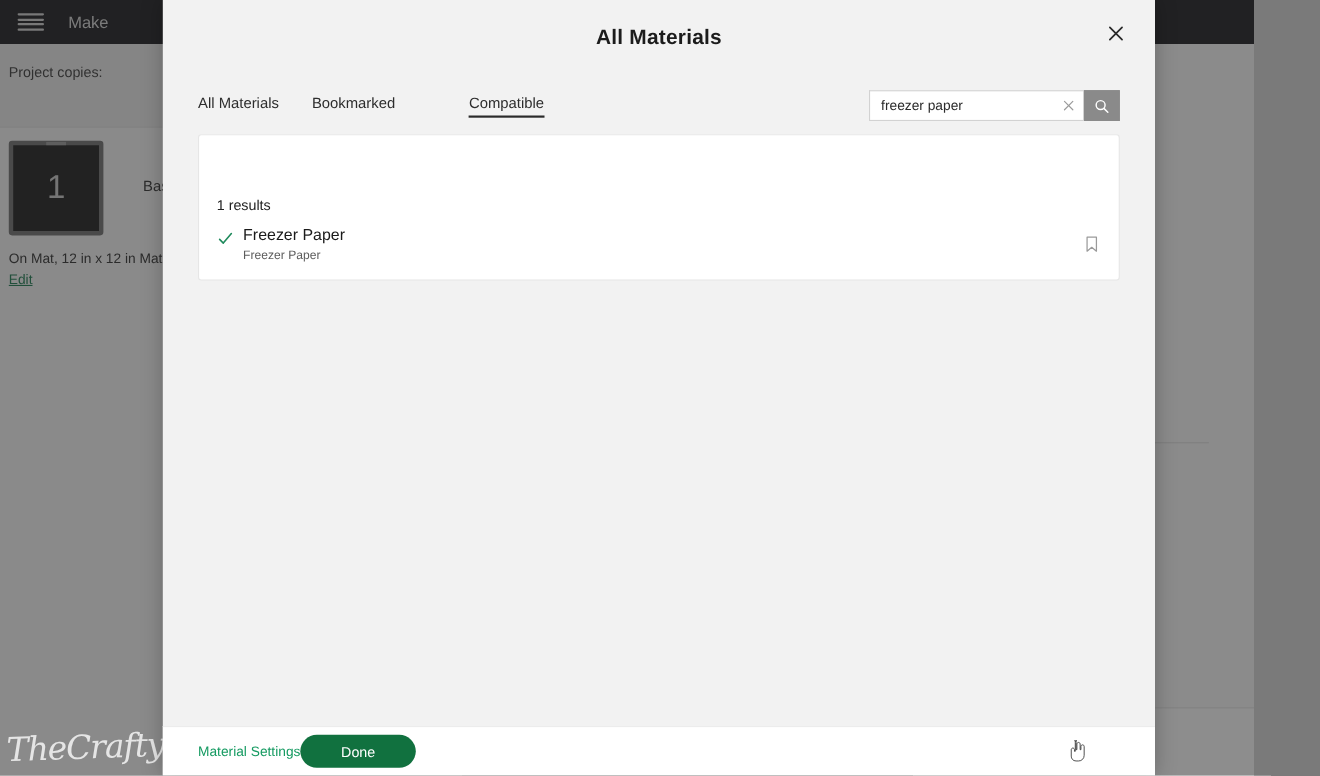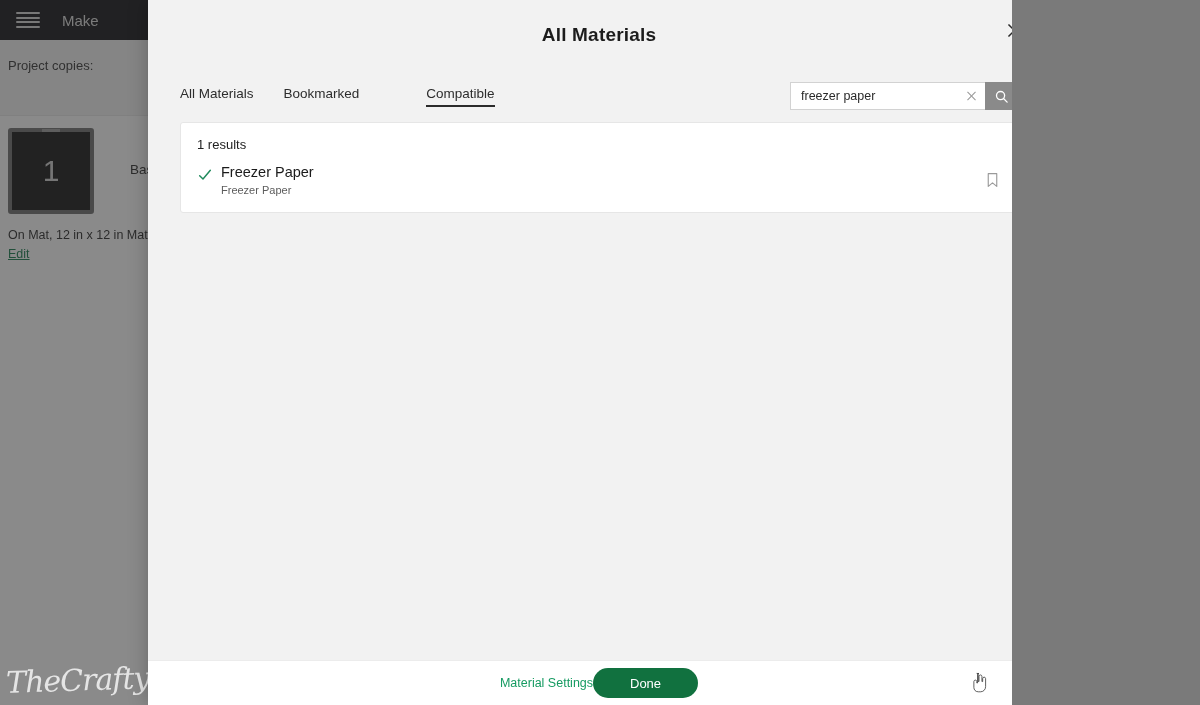--- a/index.html
+++ b/index.html
@@ -7,21 +7,21 @@
   html, body {
     width: 1200px;
     height: 705px;
     overflow: hidden;
     font-family: "Liberation Sans", sans-serif;
     background: #7a7a7a;
   }
 
   .app-root {
     position: relative;
-    width: 1012px;
+    width: 1140px;
     height: 705px;
     overflow: hidden;
   }
 
   
   .bg-app {
     position: absolute;
     inset: 0;
     background: #f1f1f1;
   }
@@ -365,20 +365,21 @@
   .results-card {
     background: #ffffff;
     border: 1px solid #e6e6e6;
     border-radius: 3px;
     padding: 14px 0 8px 0;
   }
   .results-count {
     font-size: 13px;
     color: #222;
     padding: 0 16px 10px 16px;
+    margin-top: 42px;
   }
   .result-row {
     display: flex;
     align-items: flex-start;
     padding: 2px 16px 8px 16px;
     cursor: pointer;
   }
   .check-icon {
     width: 16px;
     height: 16px;
@@ -407,21 +408,21 @@
     cursor: pointer;
   }
 
   .modal-footer {
     flex: 0 0 auto;
     height: 45px;
     background: #ffffff;
     border-top: 1px solid #ececec;
     display: flex;
     align-items: center;
-    justify-content: center;
+    justify-content: flex-start;
     padding: 0 32px;
     position: relative;
   }
   .material-settings-link {
     font-size: 12.5px;
     color: #169b62;
     text-decoration: none;
     cursor: pointer;
   }
   .done-btn {

